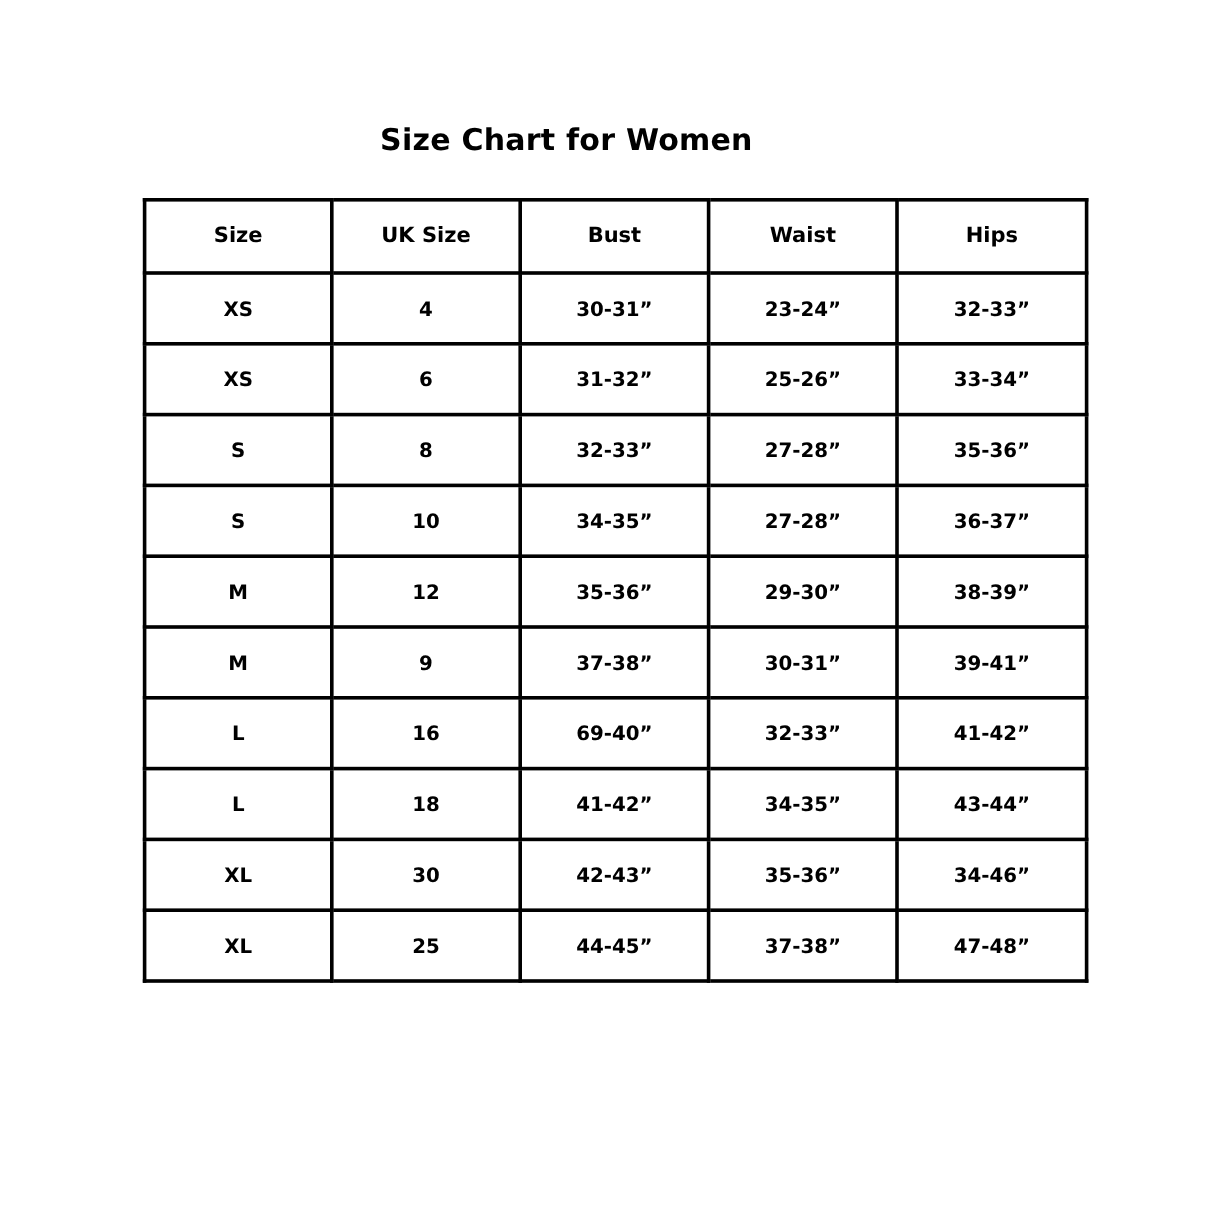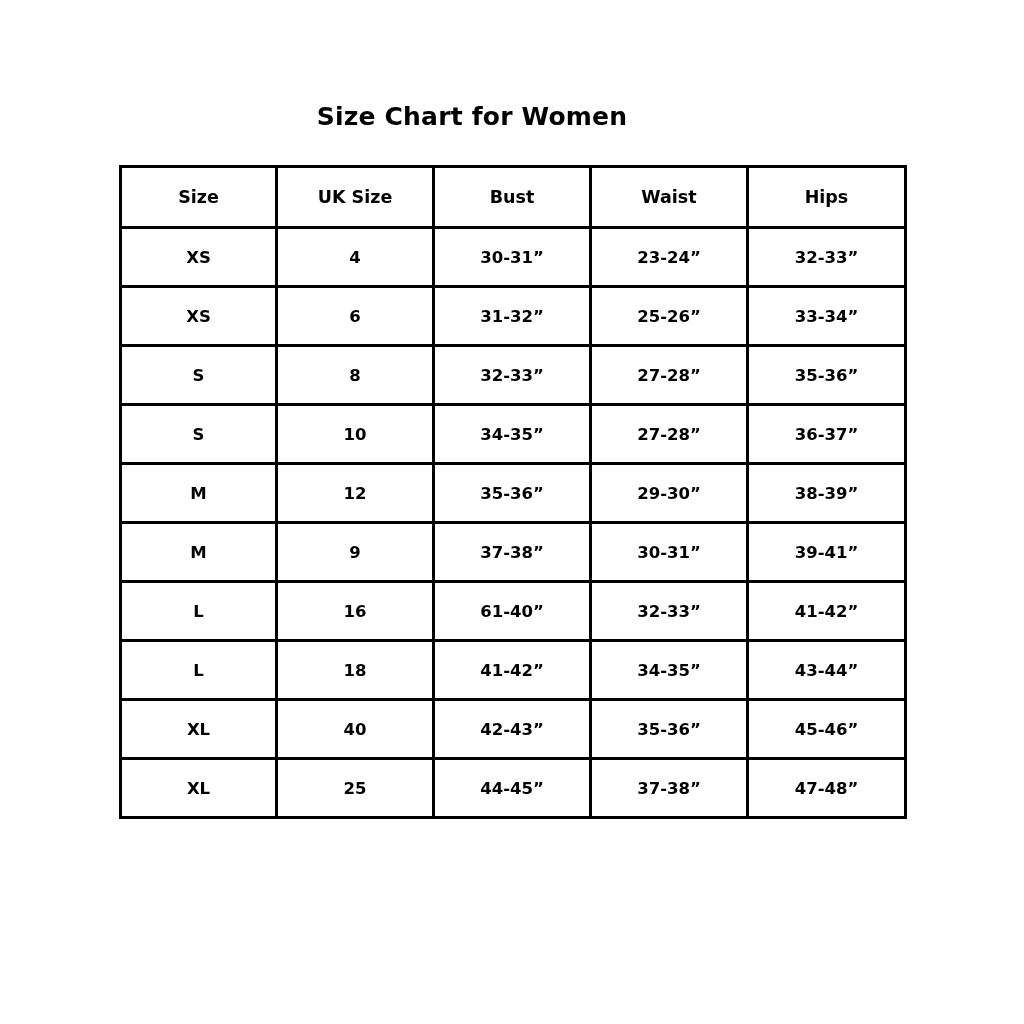--- a/index.html
+++ b/index.html
@@ -125,37 +125,37 @@
         <tr>
           <td>M</td>
           <td>9</td>
           <td>37-38”</td>
           <td>30-31”</td>
           <td>39-41”</td>
         </tr>
         <tr>
           <td>L</td>
           <td>16</td>
-          <td>61-40”</td>
+          <td>69-40”</td>
           <td>32-33”</td>
           <td>41-42”</td>
         </tr>
         <tr>
           <td>L</td>
           <td>18</td>
           <td>41-42”</td>
           <td>34-35”</td>
           <td>43-44”</td>
         </tr>
         <tr>
           <td>XL</td>
-          <td>40</td>
+          <td>30</td>
           <td>42-43”</td>
           <td>35-36”</td>
-          <td>45-46”</td>
+          <td>34-46”</td>
         </tr>
         <tr>
           <td>XL</td>
           <td>25</td>
           <td>44-45”</td>
           <td>37-38”</td>
           <td>47-48”</td>
         </tr>
       </tbody>
     </table>

